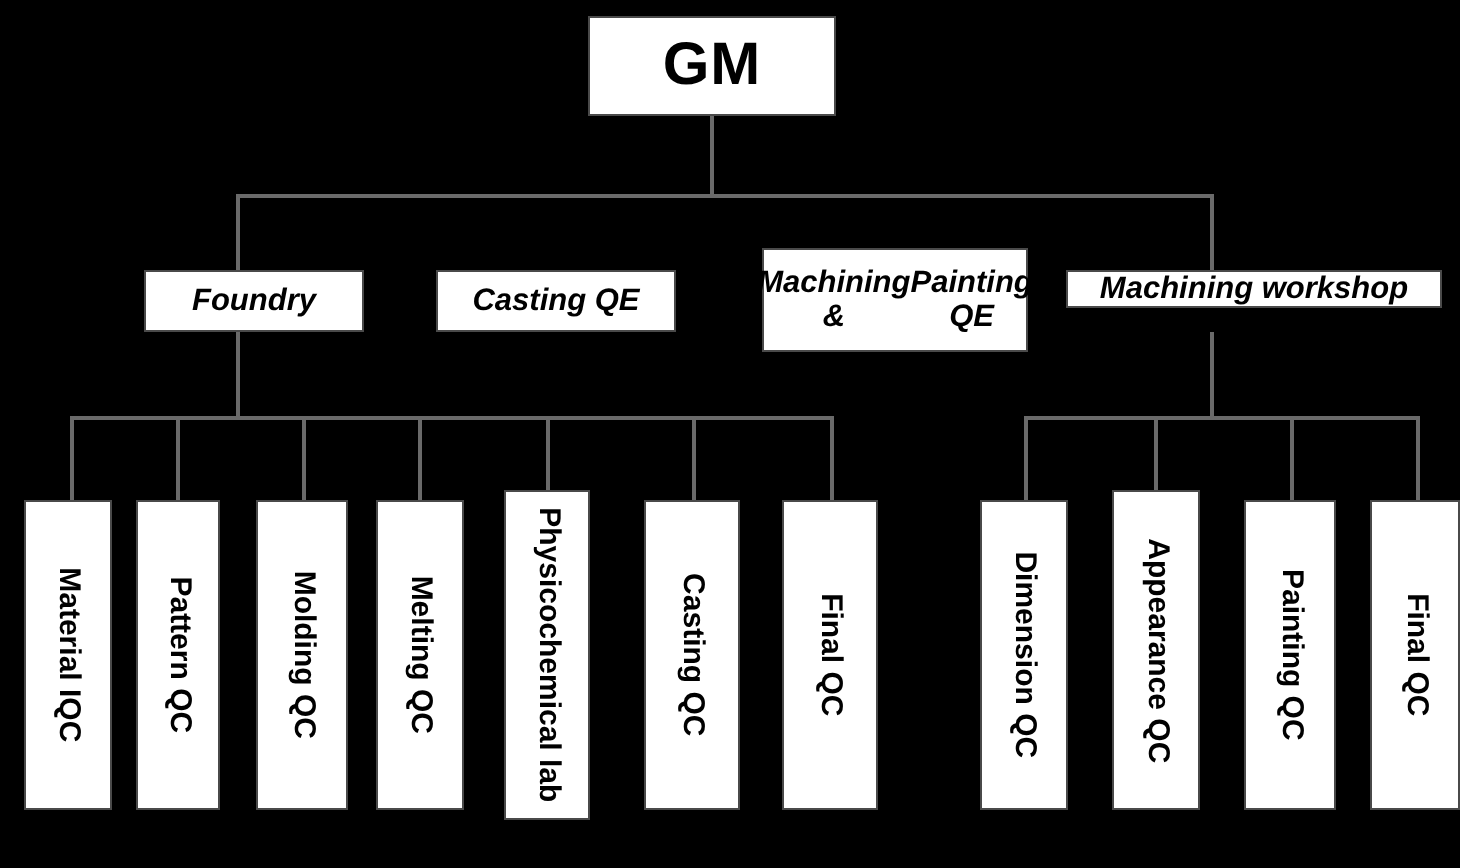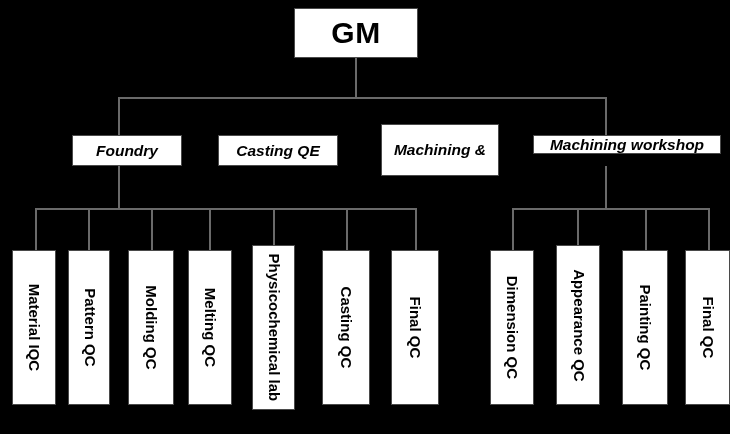--- a/index.html
+++ b/index.html
@@ -86,22 +86,23 @@
   <div class="line line-v" style="left:605px; top:97px; width:1.6px; height:38px;"></div>
 
   <div class="node node-mid" style="left:72px; top:135px; width:110px; height:31px;">
     <span>Foundry</span>
   </div>
 
   <div class="node node-mid" style="left:200px; top:135px; width:120px; height:31px;margin-left:18px;">
     <span>Casting QE</span>
   </div>
 
-  <div class="node node-mid" style="left:381px; top:124px; width:118px; height:52px; flex-direction:row;">
+  <div class="node node-mid" style="left:381px; top:124px; width:133px; height:52px; flex-direction:row;">
     <span>Machining &amp;</span>
+    <span>Painting QE</span>
   </div>
 
   <div class="node node-mid" style="left:533px; top:135px; width:188px; height:19px;">
     <span>Machining workshop</span>
   </div>
 
   <div class="line line-v" style="left:118px; top:166px; width:1.6px; height:42px;"></div>
   <div class="line line-h" style="left:35px; top:208px; width:381px; height:1.6px;"></div>
 
   <div class="line line-v" style="left:35px;  top:208px; width:1.6px; height:42px;"></div>

